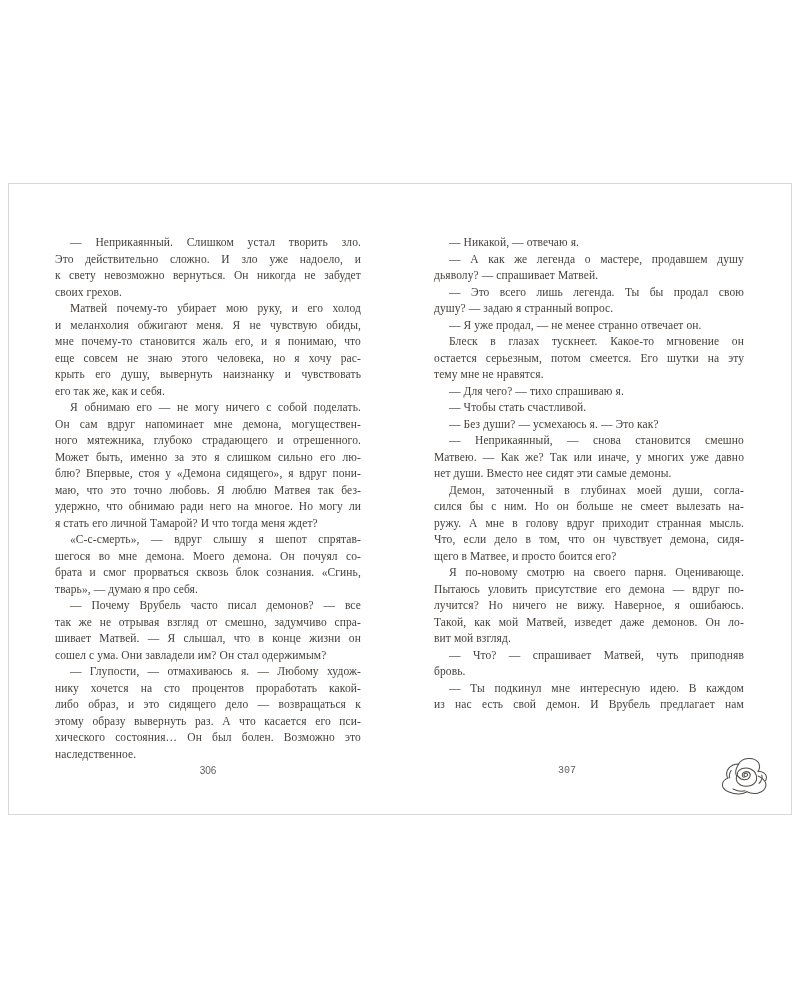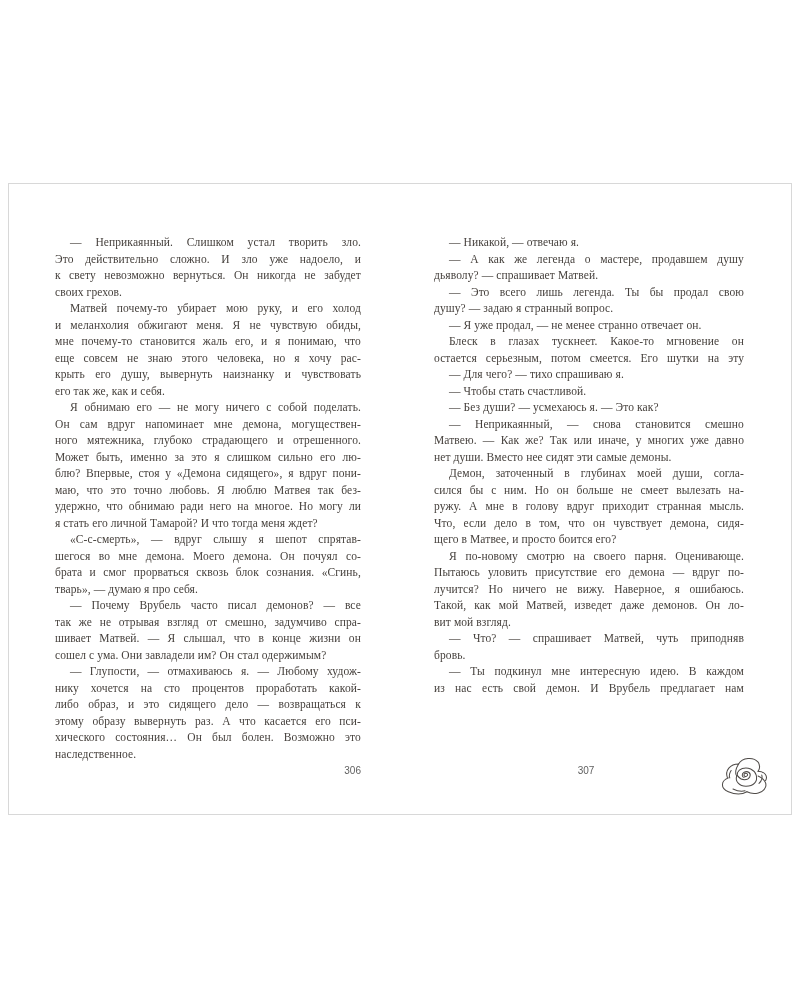--- a/index.html
+++ b/index.html
@@ -28,22 +28,22 @@
   .para{margin:0;}
   .line{height:16.5px;line-height:16.5px;white-space:nowrap;}
   .line.just{display:flex;justify-content:space-between;}
   .line.first{padding-left:15px;}
   .line.last{display:block;}
   .pagenum{
     position:absolute;top:581px;height:14px;
     font-family:"Liberation Sans","DejaVu Sans",sans-serif;
     font-size:10px;color:var(--page-number);text-align:center;
   }
-  .pagenum.left{left:46px;width:306px;text-align:right;}
-  .pagenum.right{left:422px;width:310px;}
+  .pagenum.left{left:46px;width:306px;}
+  .pagenum.right{left:403px;width:310px;font-family:Liberation Mono, monospace;}
   .rose{position:absolute;left:706px;top:566px;width:62px;height:52px;}
 </style>
 </head>
 <body>
 
 <div class="screen">
   <div class="frame">
 
     <section>
       <div class="textblock left" id="left-text">
@@ -387,20 +387,21 @@
             <div class="line just">
               <span>остается</span>
               <span>серьезным,</span>
               <span>потом</span>
               <span>смеется.</span>
               <span>Его</span>
               <span>шутки</span>
               <span>на</span>
               <span>эту</span>
             </div>
+            <div class="line last">тему мне не нравятся.</div>
           </div>
           <div class="para">
             <div class="line first last">— Для чего? — тихо спрашиваю я.</div>
           </div>
           <div class="para">
             <div class="line first last">— Чтобы стать счастливой.</div>
           </div>
           <div class="para">
             <div class="line first last">— Без души? — усмехаюсь я. — Это как?</div>
           </div>

